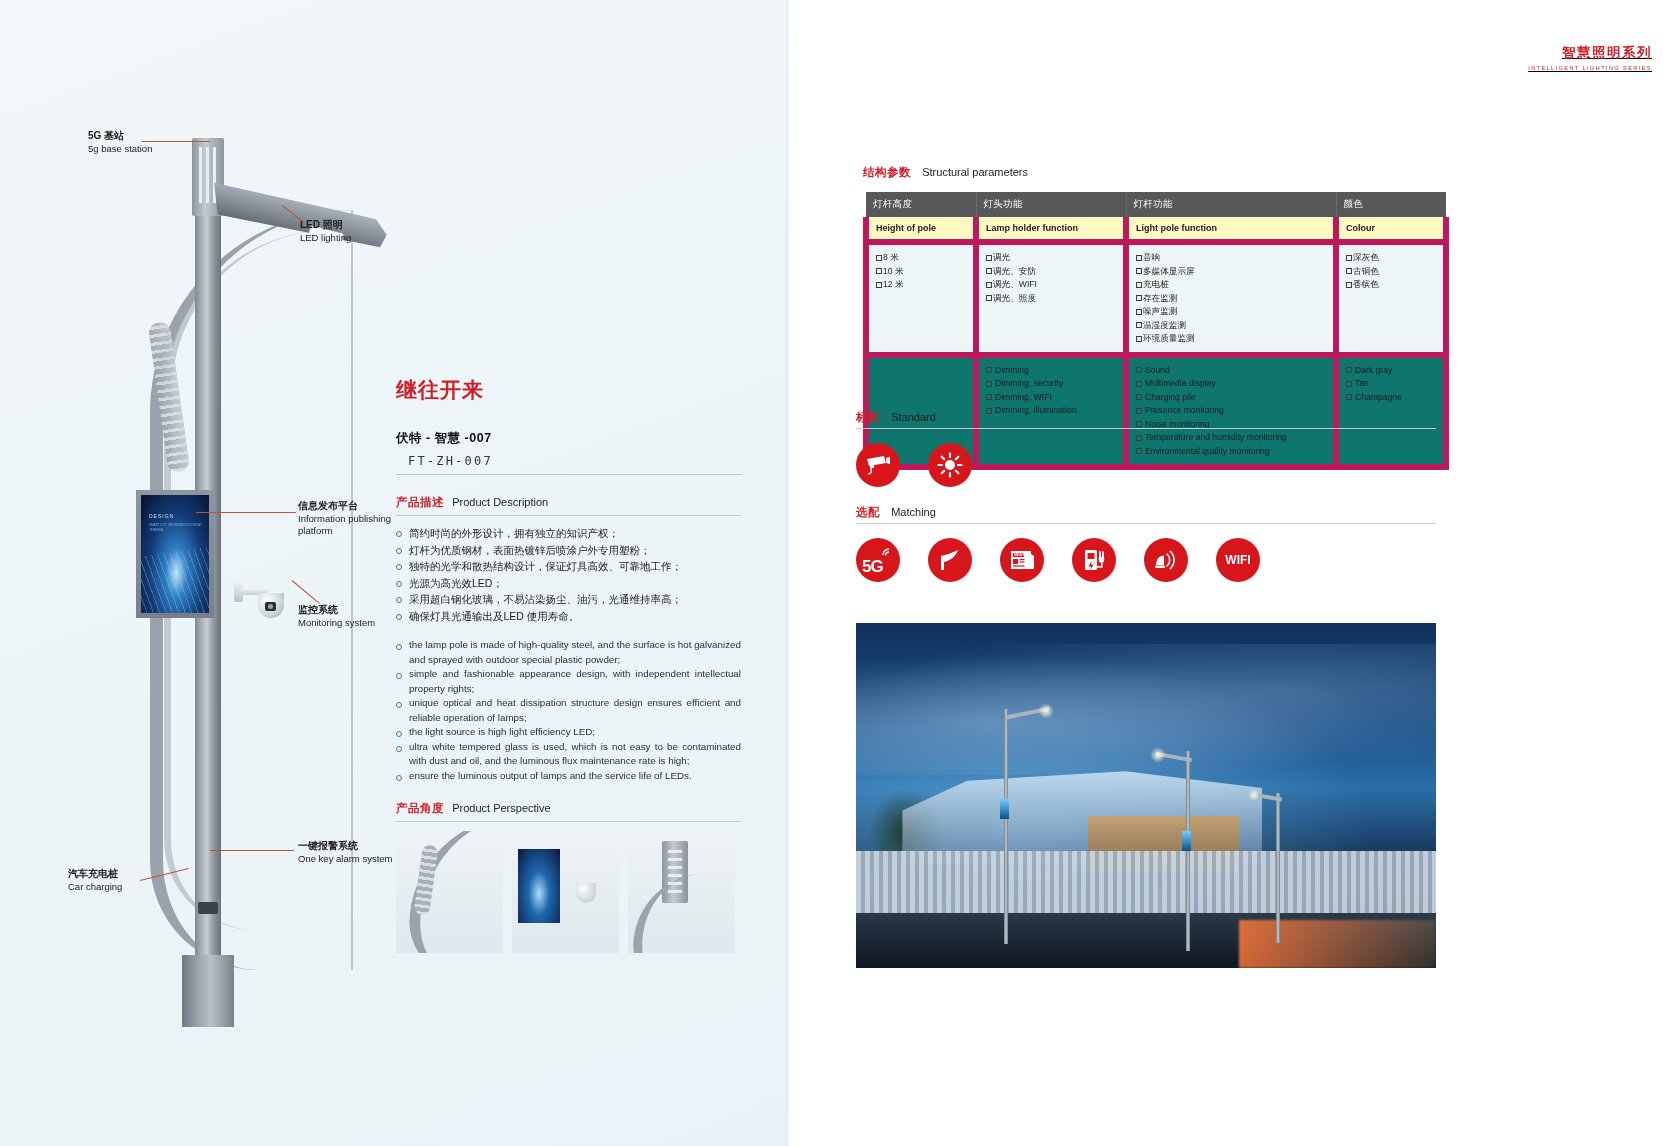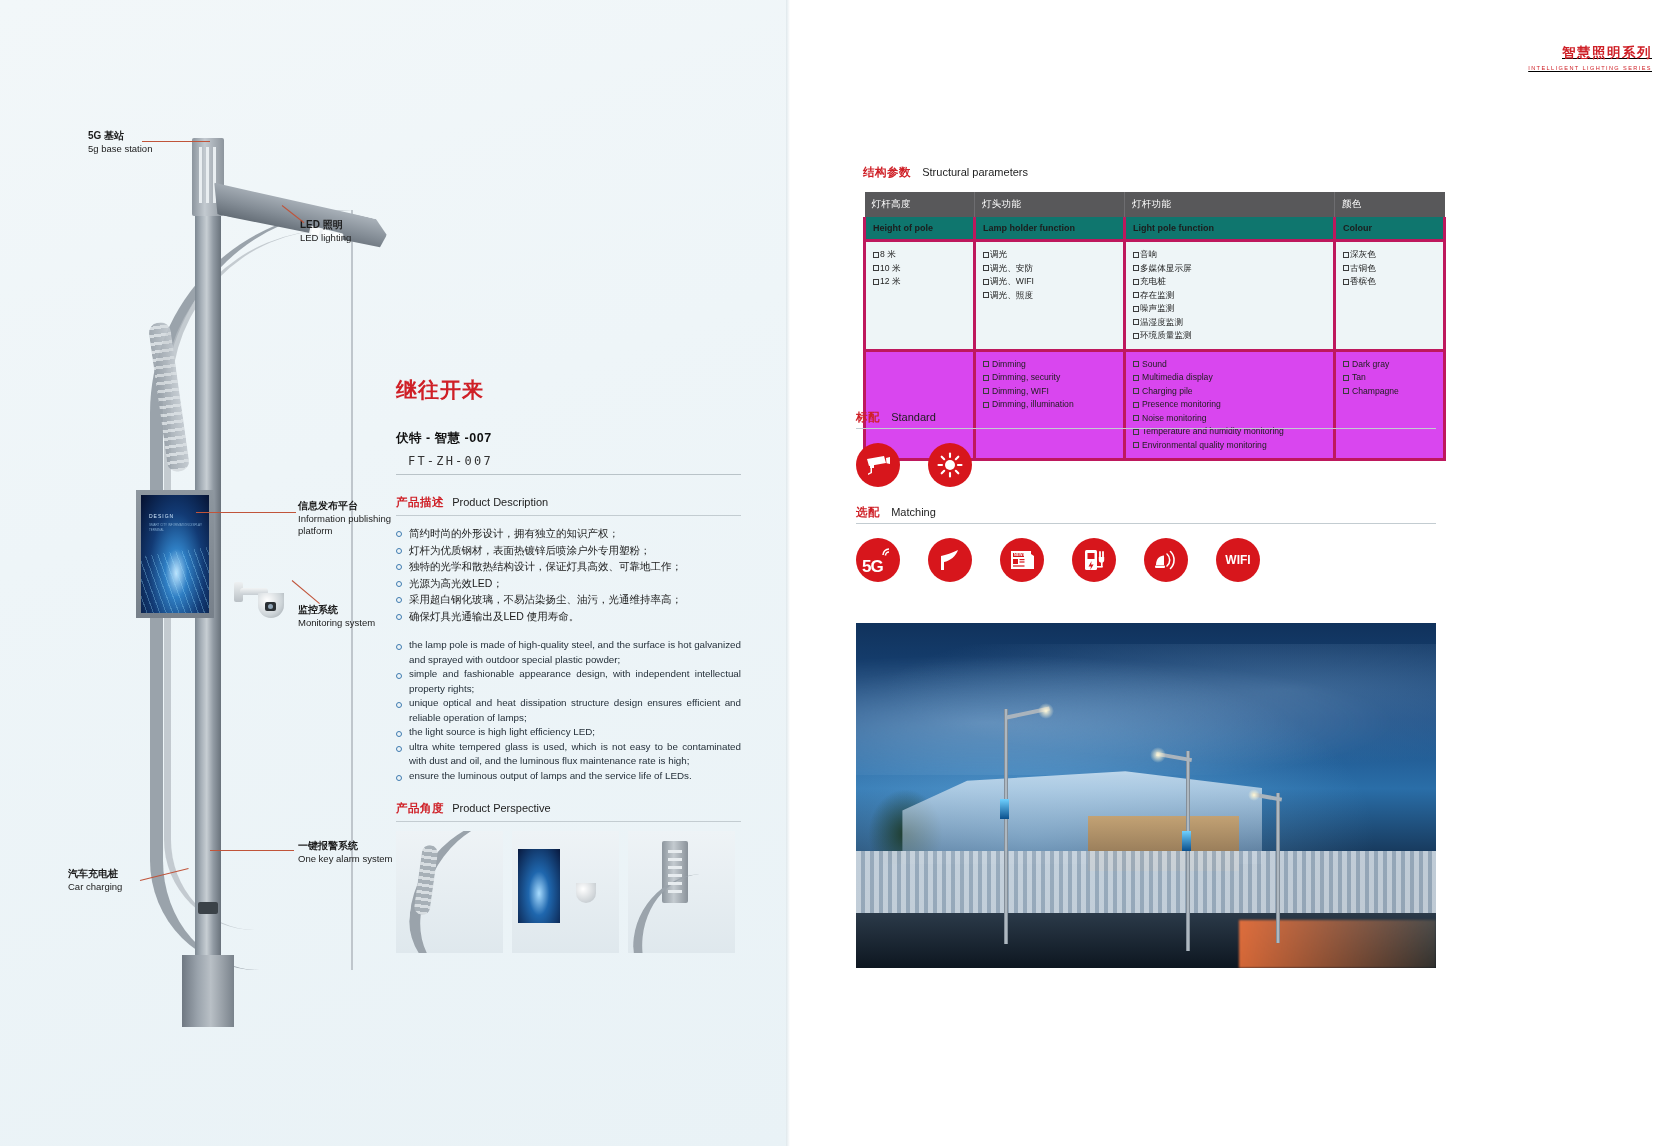--- a/index.html
+++ b/index.html
@@ -132,24 +132,24 @@
   
   .brand{position:absolute;right:26px;top:44px;text-align:right;text-decoration:underline;}
   .brand .b-cn{color:#cf2027;font-weight:bold;font-size:13.5px;letter-spacing:1.5px;}
   .brand .b-en{color:#cf2027;font-size:5.6px;letter-spacing:1.4px;margin-top:3px;}
 
   .rblock{position:absolute;left:66px;width:580px;}
   table.spec{border-collapse:collapse;width:580px;table-layout:fixed;}
   table.spec th{background:#58585a;color:#fff;font-weight:normal;font-size:9.5px;
     text-align:left;padding:6px 7px;border-right:1px solid #6d6d70;letter-spacing:.3px;}
   table.spec th:last-child{border-right:none;margin-left:48px;}
-  table.spec td{border:3px solid #be185d;padding:6px 7px;vertical-align:top;font-size:8.6px;color:#1d1d1d;}
-  tr.en-head td{background:#0f766e;font-weight:bold;font-size:9px;border-top:none;}
+  table.spec td{border:6px solid #be185d;padding:6px 7px;vertical-align:top;font-size:8.6px;color:#1d1d1d;}
+  tr.en-head td{background:#fef9c3;font-weight:bold;font-size:9px;border-top:none;}
   tr.cn-row td{background:#eef5f7;height:88px;}
-  tr.en-row td{background:#d946ef;height:66px;}
+  tr.en-row td{background:#0f766e;height:66px;}
   .opt{line-height:13.5px;white-space:nowrap;}
   .opt .bx{display:inline-block;width:6px;height:6px;border:1px solid #3c3c3c;margin-right:3px;
     vertical-align:middle;box-sizing:border-box;}
   .opt.cn .bx{margin-right:1px;}
 
   .icon-sec{position:absolute;left:66px;width:580px;}
   .icon-head{font-size:11.5px;margin-bottom:3px;}
   .icon-head .cn{color:#cf2027;font-weight:bold;letter-spacing:.5px;}
   .icon-head .en{color:#1d1d1d;margin-left:8px;font-size:11px;}
   .icon-rule{height:1px;background:#c3ccd1;margin-bottom:14px;}

